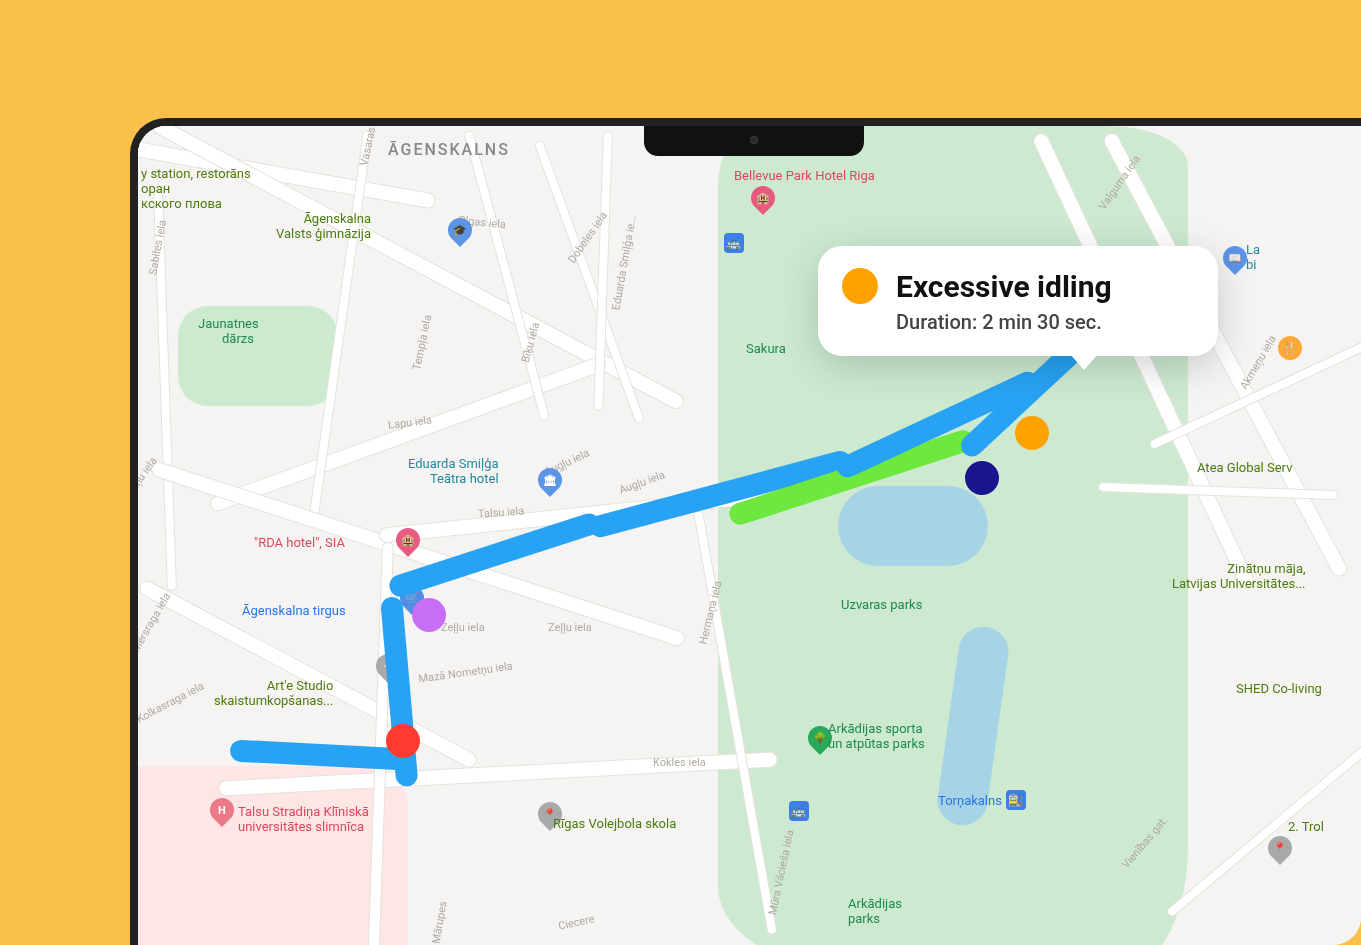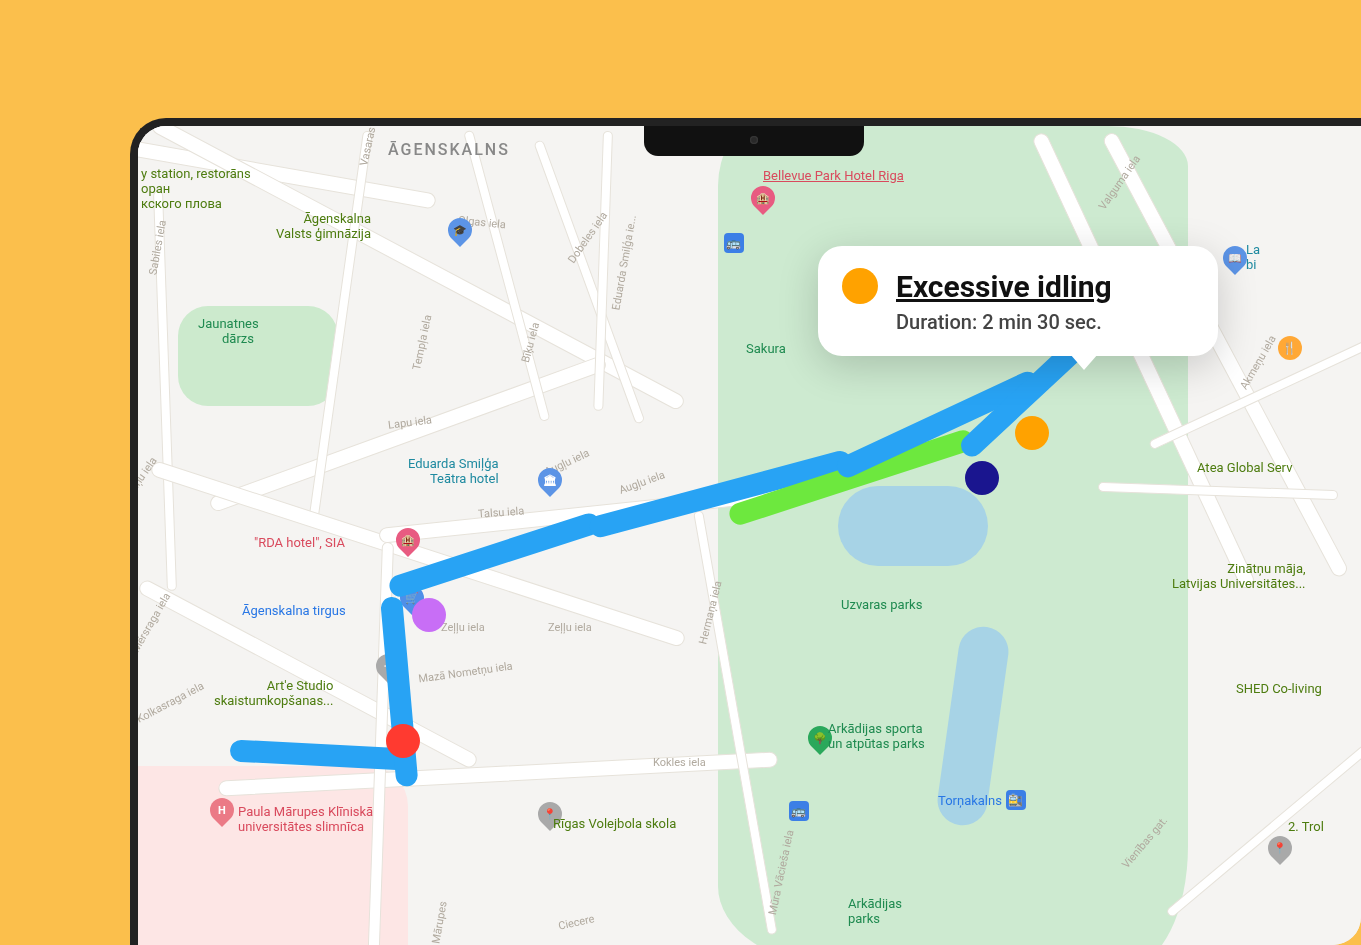--- a/index.html
+++ b/index.html
@@ -130,21 +130,21 @@
     box-shadow: 0 10px 40px rgba(0,0,0,0.18);
     padding: 22px 32px 22px 24px;
     display: flex;
     flex-direction: column;
     gap: 6px;
     z-index: 40;
     min-width: 400px;
   }
   .callout .row1 { display:flex; align-items:center; gap:18px; }
   .callout .dot { width:36px; height:36px; border-radius:50%; background:#ffa200; flex:0 0 auto; }
-  .callout .title { font-size:30px; font-weight:700; color:#111;text-decoration:underline; }
+  .callout .title { font-size:30px; font-weight:700; color:#111; }
   .callout .subtitle { font-size:20px; font-weight:500; color:#444; margin-left:54px; }
   .callout::after {
     content:"";
     position:absolute;
     bottom:-14px;
     right:120px;
     width:0; height:0;
     border-left:14px solid transparent;
     border-right:14px solid transparent;
     border-top:16px solid #fff;
@@ -240,39 +240,39 @@
         <span class="pin-inner">✦</span>
       </span>
     <div class="poi dark" style="left:76px; top:552px; text-align:right;">
       <span>Art'e Studio</span><br>
       <span>skaistumkopšanas...</span>
     </div>
     <span class="pin hospital-pin" style="left:72px; top:672px;">
         <span class="pin-inner">H</span>
       </span>
     <div class="poi red" style="left:100px; top:678px;">
-      <span>Paula Mārupes Klīniskā</span><br>
+      <span>Talsu Stradiņa Klīniskā</span><br>
       <span>universitātes slimnīca</span>
     </div>
     <span class="pin edu" style="left:400px; top:342px;" title="museum">
         <span class="pin-inner">🏛</span>
       </span>
     <div class="poi teal" style="left:270px; top:330px; text-align:right;">
       <span>Eduarda Smiļģa</span><br>
       <span>Teātra hotel</span>
     </div>
     <span class="pin gray" style="left:400px; top:676px;">
         <span class="pin-inner">📍</span>
       </span>
     <div class="poi dark" style="left:415px; top:690px;">Rīgas Volejbola skola</div>
 
     <span class="pin hotel" style="left:613px; top:60px;">
         <span class="pin-inner">🏨</span>
       </span>
-    <div class="poi red" style="left:625px; top:42px;text-decoration:underline;">Bellevue Park Hotel Riga</div>
+    <div class="poi red" style="left:596px; top:42px;">Bellevue Park Hotel Riga</div>
     <div class="poi green" style="left:608px; top:215px;text-align:right;">Sakura</div>
     <div class="poi green" style="left:703px; top:440px;margin-top:31px;">Uzvaras parks</div>
     <span class="pin park-pin" style="left:670px; top:600px;">
         <span class="pin-inner">🌳</span>
       </span>
     <div class="poi green" style="left:690px; top:595px;">
       <span>Arkādijas sporta</span><br>
       <span>un atpūtas parks</span>
     </div>
     <span class="transit" style="left:868px; top:664px;">🚉</span>

